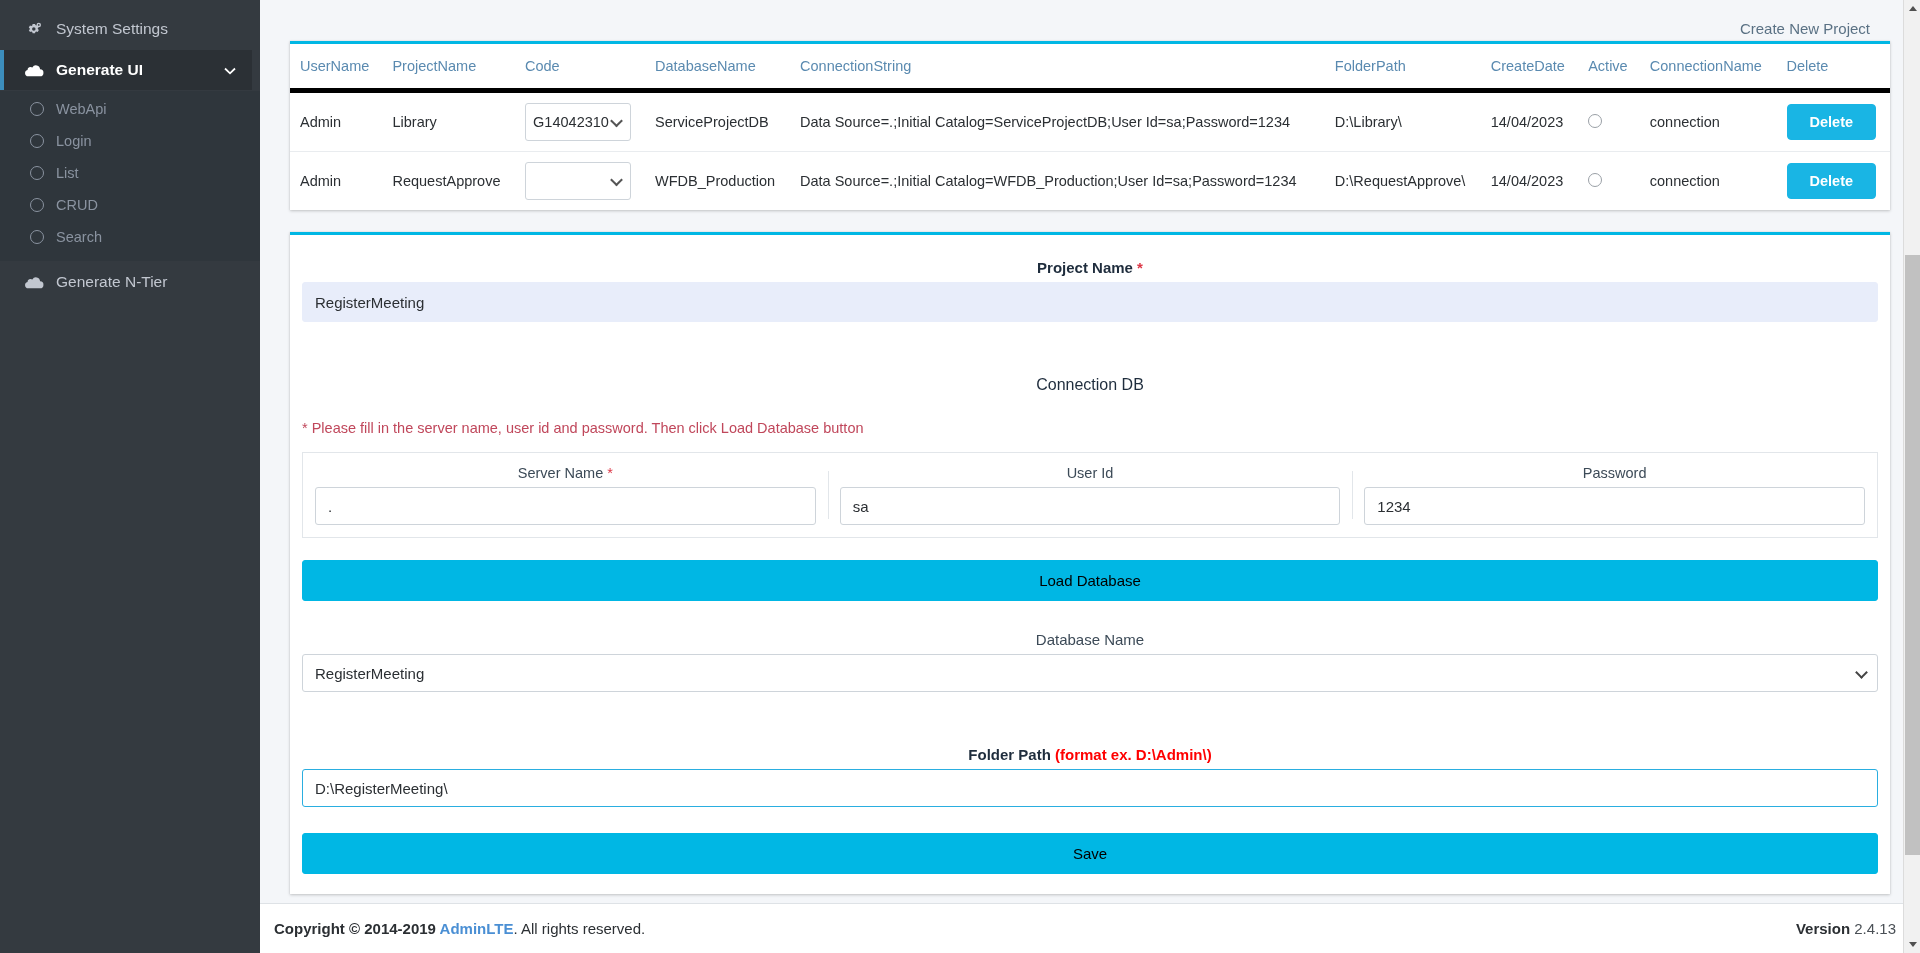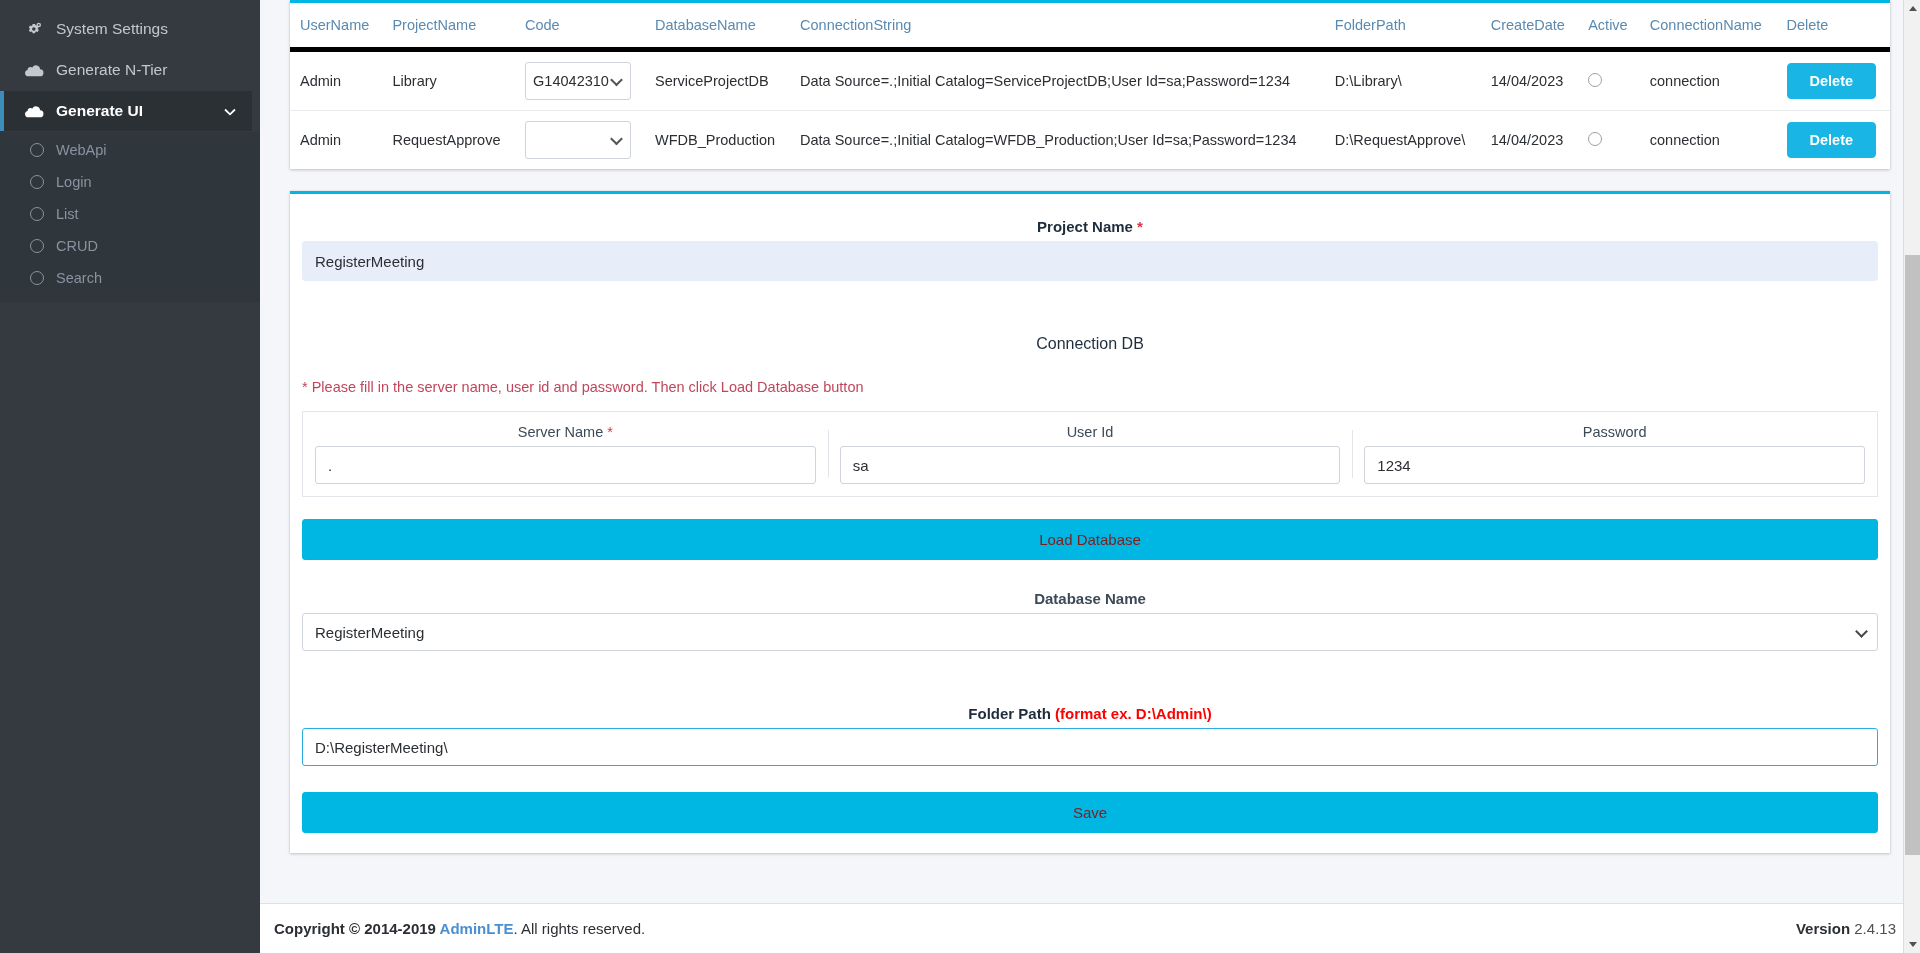--- a/index.html
+++ b/index.html
@@ -198,21 +198,21 @@
     content: ""; position: absolute; left: 0; top: 6px; bottom: 6px;
     width: 1px; background: #e2e6ea;
   }
   .conn-lbl {
     display: block; text-align: center;
     font-size: 14.5px; color: #3c4a57; margin-bottom: 6px;
   }
   .btn-wide {
     display: block; width: 100%;
     background: #00b7e4; border: 1px solid #00b7e4;
-    color: #7f1d1d; text-align: center;
+    color: #000000; text-align: center;
     padding: 11px 0; font-size: 15px;
     border-radius: 3px; cursor: pointer;
     margin: 22px 0 0 0;
   }
   .select-wide {
     position: relative; width: 100%;
     height: 38px;
     border: 1px solid #ced4da; border-radius: 3px;
     background: #fff;
     display: flex; align-items: center;
@@ -274,31 +274,20 @@
     <div class="nav-item">
       <div class="nav-link">
         <span class="nic">
           <svg width="17" height="17" viewBox="0 0 24 24" fill="#c2c7d0">
             <path d="M9.2 2.4l.5 2.1c.5.2 1 .4 1.4.7l2-.8 1.8 3-1.6 1.4c0 .3.1.5.1.8s0 .5-.1.8l1.6 1.4-1.8 3-2-.8c-.4.3-.9.5-1.4.7l-.5 2.1H5.6l-.5-2.1c-.5-.2-1-.4-1.4-.7l-2 .8-1.8-3L1.5 11c0-.3-.1-.5-.1-.8s0-.5.1-.8L-.1 8l1.8-3 2 .8c.4-.3.9-.5 1.4-.7l.5-2.1h3.6zM7.4 7.6a2.6 2.6 0 100 5.2 2.6 2.6 0 000-5.2z" transform="translate(4,1.5) scale(0.95)"></path>
             <circle cx="18" cy="5.5" r="3.2"></circle>
             <circle cx="18" cy="5.5" r="1.2" fill="#343a40"></circle>
           </svg>
         </span>
         <span>System Settings</span>
-      </div>
-    </div>
-
-    <div class="nav-item">
-      <div class="nav-link">
-        <span class="nic">
-          <svg width="20" height="14" viewBox="0 0 24 16" fill="#c2c7d0">
-            <path d="M19.3 7.1a5 5 0 00-9.3-2.2A3.8 3.8 0 004.2 8 3.8 3.8 0 005 15.5h14a4.2 4.2 0 00.3-8.4z"></path>
-          </svg>
-        </span>
-        <span>Generate N-Tier</span>
       </div>
     </div>
 
     <div class="nav-item">
       <div class="nav-link active-parent">
         <span class="active-bar"></span>
         <span class="nic">
           <svg width="20" height="14" viewBox="0 0 24 16" fill="#ffffff">
             <path d="M19.3 7.1a5 5 0 00-9.3-2.2A3.8 3.8 0 004.2 8 3.8 3.8 0 005 15.5h14a4.2 4.2 0 00.3-8.4z"></path>
           </svg>
@@ -326,26 +315,40 @@
         <div class="sub-link">
           <span class="circ"></span>
           <span>CRUD</span>
         </div>
         <div class="sub-link">
           <span class="circ"></span>
           <span>Search</span>
         </div>
       </div>
     </div>
+
+    <div class="nav-item">
+      <div class="nav-link">
+        <span class="nic">
+          <svg width="20" height="14" viewBox="0 0 24 16" fill="#c2c7d0">
+            <path d="M19.3 7.1a5 5 0 00-9.3-2.2A3.8 3.8 0 004.2 8 3.8 3.8 0 005 15.5h14a4.2 4.2 0 00.3-8.4z"></path>
+          </svg>
+        </span>
+        <span>Generate N-Tier</span>
+      </div>
+    </div>
   </nav>
 
   <div class="content-wrap">
     <div class="content">
       <div class="inner">
 
+        <div class="create-link-row">
+          <a class="create-link">Create New Project</a>
+        </div>
 
         <div class="card cyan-top">
           <table class="proj">
             <thead>
               <tr>
                 <th>UserName</th>
                 <th>ProjectName</th>
                 <th style="width:130px">Code</th>
                 <th>DatabaseName</th>
                 <th>ConnectionString</th>
@@ -427,21 +430,21 @@
               <div class="conn-col">
                 <label class="conn-lbl">Password</label>
                 <input class="inp" type="text" value="1234" style="">
               </div>
             </div>
           </div>
 
           <button class="btn-wide">Load Database</button>
 
           <div class="fg">
-            <label class="lbl-center" style="font-weight:bold;color:#3c4a57;margin-top:22px;">Database Name</label>
+            <label class="lbl-center" style="font-weight:normal;color:#3c4a57;margin-top:22px;">Database Name</label>
             <div class="select-wide">
               <span>RegisterMeeting</span>
               <span class="sel-arrow2"></span>
             </div>
           </div>
 
           <div class="fg">
             <label class="lbl-center" style="margin-top:46px;"><span>Folder Path </span><span class="folder-red">(format ex. D:\Admin\)</span></label>
             <input class="inp focused" type="text" value="D:\RegisterMeeting\" style="">
           </div>

